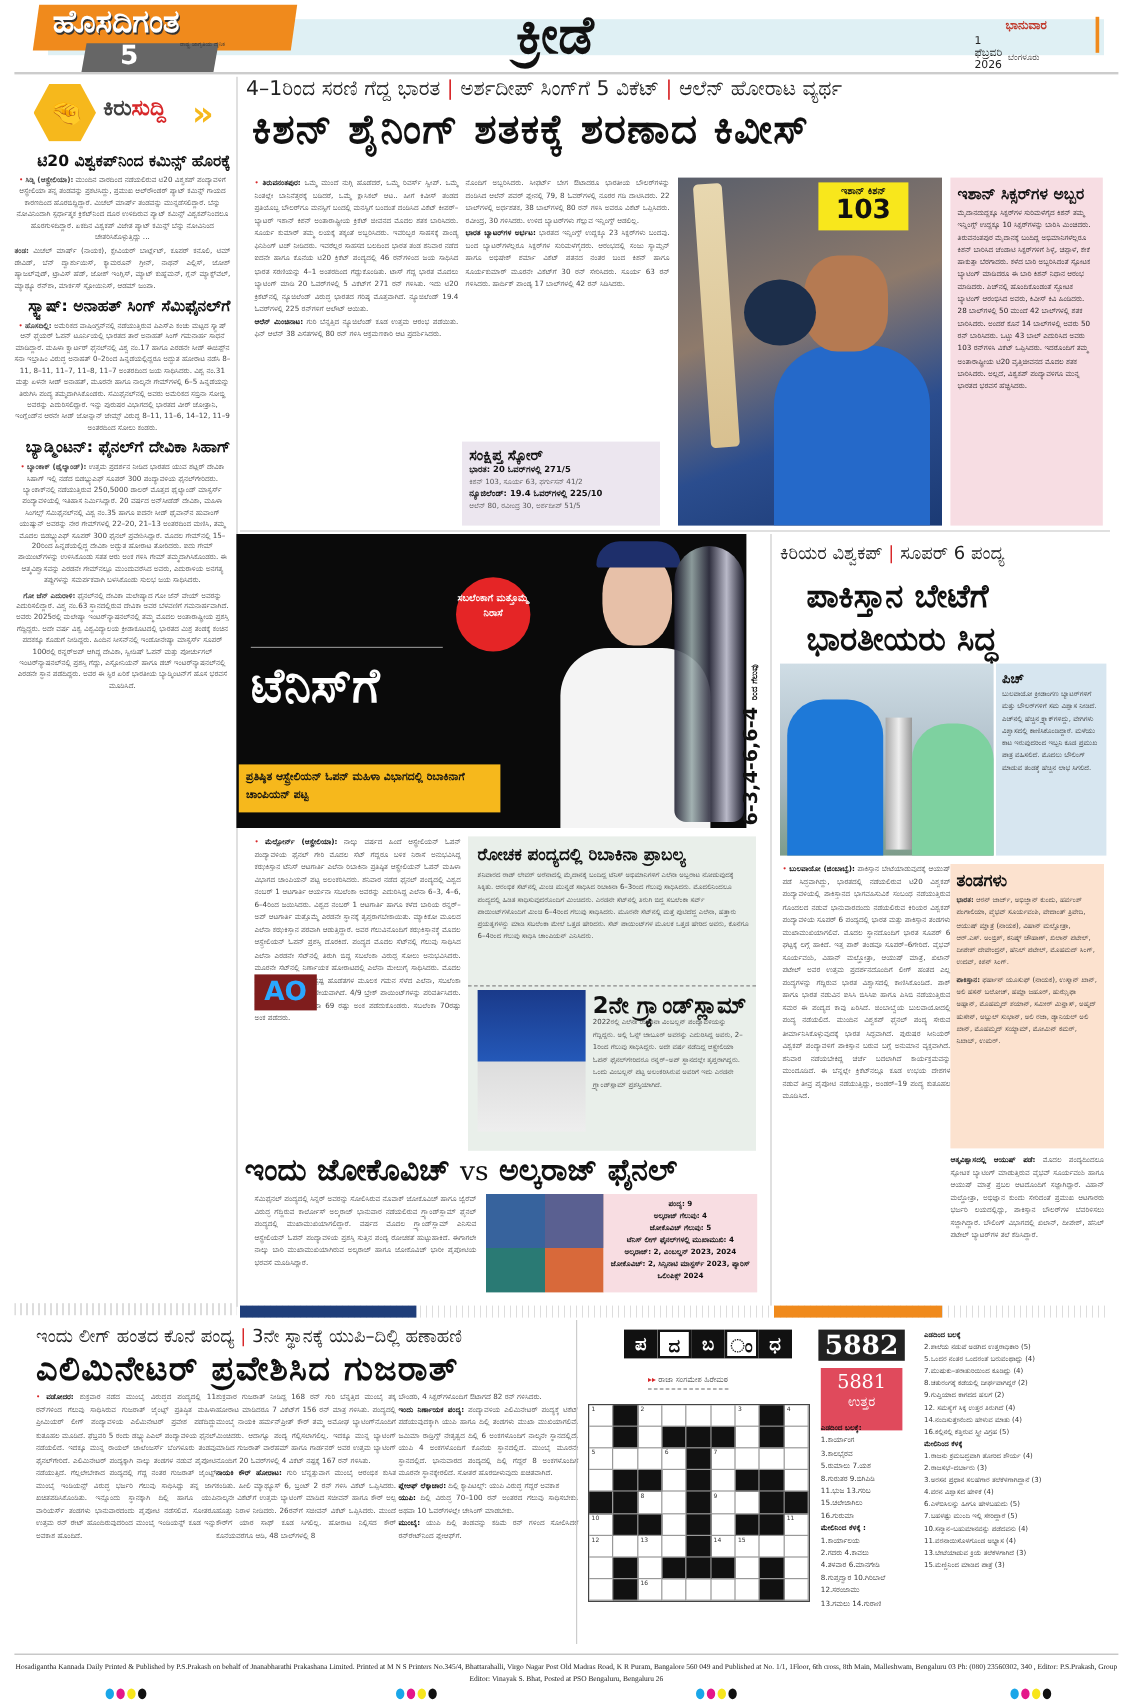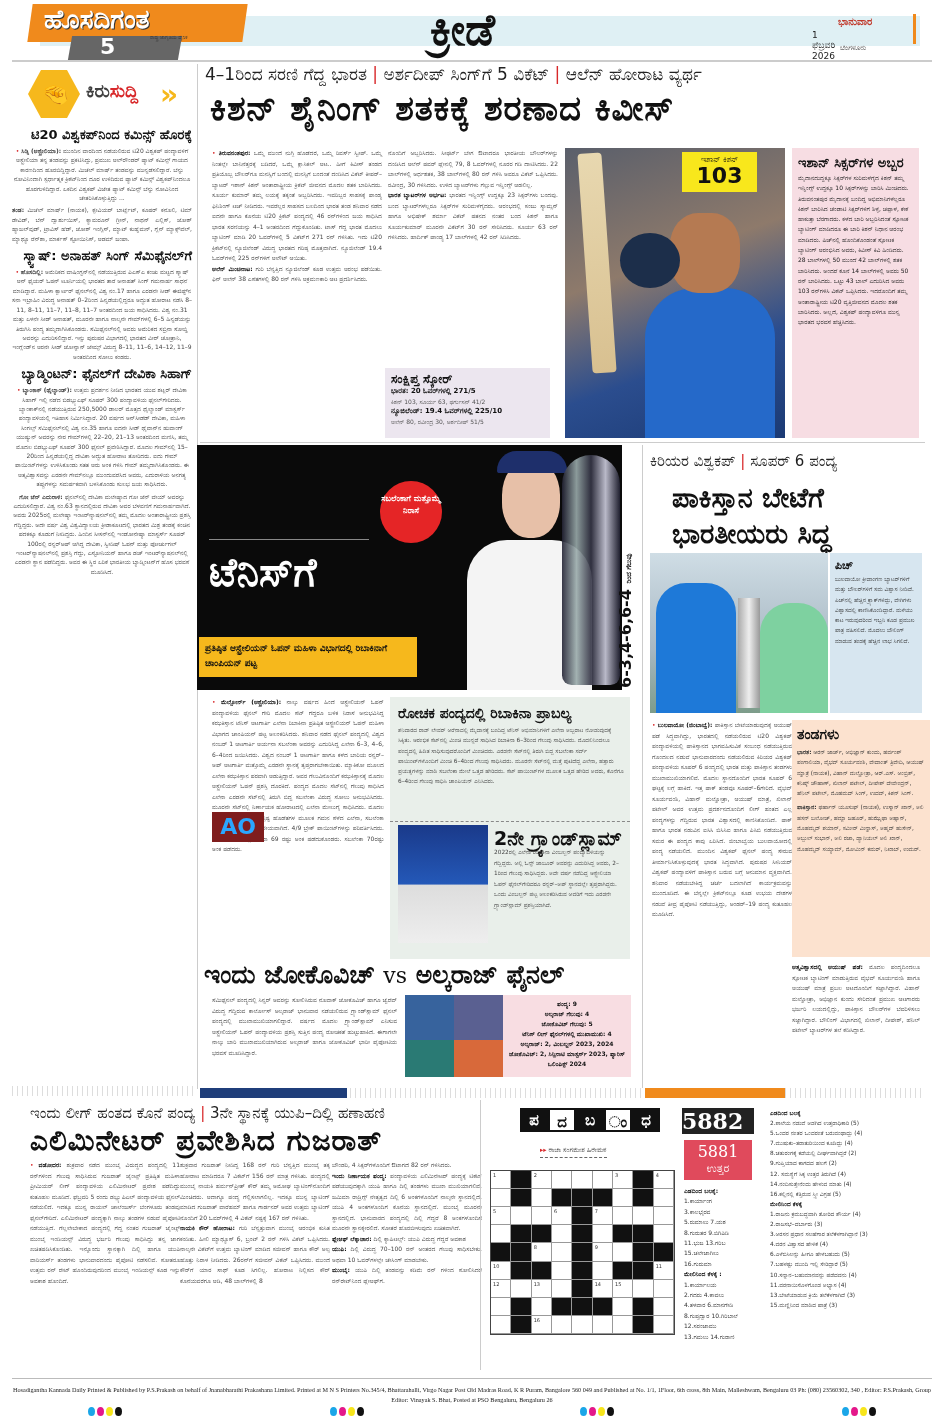--- a/index.html
+++ b/index.html
@@ -35,21 +35,21 @@
 .body-text{font-size:6px;line-height:10.5px;color:#444;text-align:justify}
 .body-text b{color:#111}
 
 .photo{background:#333;overflow:hidden}
 .kishan-photo{left:565px;top:148px;width:220px;height:290px;background:linear-gradient(160deg,#5a5f6b 0%,#8e7a6b 40%,#2b4d8e 70%,#1b3a74 100%)}
 .kishan-bat{left:20px;top:5px;width:24px;height:220px;background:linear-gradient(#e8d8b0,#d8c090);transform:rotate(-4deg);border-radius:4px}
 .kishan-jersey{left:80px;top:140px;width:130px;height:150px;background:#2569c9;border-radius:50px 50px 0 0}
 .kishan-head{left:105px;top:65px;width:70px;height:80px;background:#b57a52;border-radius:40%}
 .kishan-helmet{left:55px;top:85px;width:60px;height:55px;background:#1c2e4a;border-radius:50%}
 .score-badge{left:117px;top:4px;width:75px;height:40px;background:#f8e71c;text-align:center}
-.score-name{font-size:8px;font-weight:normal;padding-top:3px}
+.score-name{font-size:8px;font-weight:bold;padding-top:3px}
 .score-val{font-size:22px;font-weight:bold;line-height:22px}
 
 .pink-box{background:#f7dde3}
 .sixes-box{left:792px;top:148px;width:127px;height:290px;padding:6px 6px}
 .sixes-h{font-size:13px;font-weight:bold;line-height:17px}
 .sixes-p{font-size:6px;line-height:10.3px;color:#222;margin-top:2px}
 
 .scorecard{left:385px;top:368px;width:165px;height:70px;background:#ece6ef;padding:4px 6px}
 .sc-h{font-size:12px;font-weight:bold}
 .sc-b{font-size:7px;font-weight:bold;line-height:11px}
@@ -88,41 +88,41 @@
 .u19-kicker{left:650px;top:452px;font-size:15px;color:#222}
 .u19-title{left:672px;top:480px;font-size:27px;font-weight:bold;line-height:36px;font-family:"DejaVu Serif",serif}
 .u19-photo{left:650px;top:553px;width:178px;height:160px;background:linear-gradient(180deg,#cfdde5,#a8b8c3 60%,#7d9c8a)}
 .u19-ind{left:6px;top:30px;width:80px;height:130px;background:#1e79d8;border-radius:30px 30px 0 0}
 .u19-pak{left:110px;top:50px;width:68px;height:110px;background:#7ed1a0;border-radius:30px 30px 0 0}
 .u19-troph{left:88px;top:45px;width:22px;height:110px;background:linear-gradient(90deg,#aaa,#eee,#999)}
 .pitch-box{left:830px;top:553px;width:92px;height:160px;background:#d7e6f0;padding:6px 5px}
 .pitch-h{font-size:11px;font-weight:bold}
 .pitch-p{font-size:5.8px;line-height:10.3px;color:#333;margin-top:2px}
 .u19-body{left:652px;top:720px;width:140px}
-.teams-box{left:792px;top:720px;width:138px;height:237px;background:#fce2cf;padding:6px 5px}
+.teams-box{left:792px;top:720px;width:128px;height:237px;background:#fce2cf;padding:6px 5px}
 .teams-h{font-size:14px;font-weight:bold}
 .teams-p{font-size:5.8px;line-height:10.3px;color:#333;margin-top:4px}
 .conf-body{left:792px;top:962px;width:128px}
 
 .stripe{height:10px;background:repeating-linear-gradient(90deg,#ddd 0 1px,#fff 1px 5px)}
 .blue-bar{left:200px;top:1088px;width:147px;height:10px;background:#1f3e7a}
 
 .wpl-kicker{left:30px;top:1104px;font-size:15px;color:#222}
 .wpl-title{left:30px;top:1124px;font-size:28px;font-weight:bold;letter-spacing:1px;font-family:"DejaVu Serif",serif}
 .wpl-col{top:1160px;width:150px}
 
 .padabandha{left:520px;top:1108px;width:140px;height:24px;display:flex}
 .pb-cell{width:28px;height:24px;background:#111;color:#fff;font-size:15px;font-weight:bold;text-align:center;line-height:24px}
 .pb-cell.w{background:#fff;color:#111;border:2px solid #111}
 .pb-author{left:540px;top:1146px;font-size:6.5px;color:#444;border-bottom:1px dashed #666;padding-bottom:3px}
 .xword{left:490px;top:1170px;width:185px;height:165px;border:1px solid #444;display:grid;grid-template-columns:repeat(9,1fr);grid-template-rows:repeat(9,1fr)}
 .xc{border-right:1px solid #999;border-bottom:1px solid #999;font-size:5px;padding:1px 2px;color:#333}
 .xc.b{background:#111}
-.puzzle-no{left:682px;top:1108px;width:72px;height:26px;background:#222;color:#fff;font-size:22px;font-family:"DejaVu Serif",serif;line-height:26px;font-weight:bold}
-.answer-badge{left:684px;top:1140px;width:68px;height:40px;background:#e04a5c;color:#fff;text-align:center;font-family:"DejaVu Serif",serif}
+.puzzle-no{left:682px;top:1108px;width:72px;height:26px;background:#222;color:#fff;font-size:22px;font-family:"DejaVu Serif",serif;text-align:center;line-height:26px;font-weight:bold}
+.answer-badge{left:684px;top:1140px;width:68px;height:52px;background:#e04a5c;color:#fff;text-align:center;font-family:"DejaVu Serif",serif}
 .answer-badge .n{font-size:16px;line-height:20px;padding-top:2px}
 .answer-badge .l{font-size:11px;line-height:14px}
 .answers{left:684px;top:1186px;width:80px;font-size:6px;line-height:10.4px;color:#333}
 .answers b{color:#111}
 .clues{left:770px;top:1108px;width:160px;font-size:5.8px;line-height:10.1px;color:#333}
 .clues b{color:#111}
 
 .footer{left:12px;top:1378px;width:920px;text-align:center;font-size:6.2px;line-height:10px;color:#222;border-top:1px solid #bbb;padding-top:6px;font-family:"Liberation Serif",serif}
 .reg{top:1407px;display:flex;gap:2px}
 .reg i{display:block;width:7px;height:9px;border-radius:50%}

